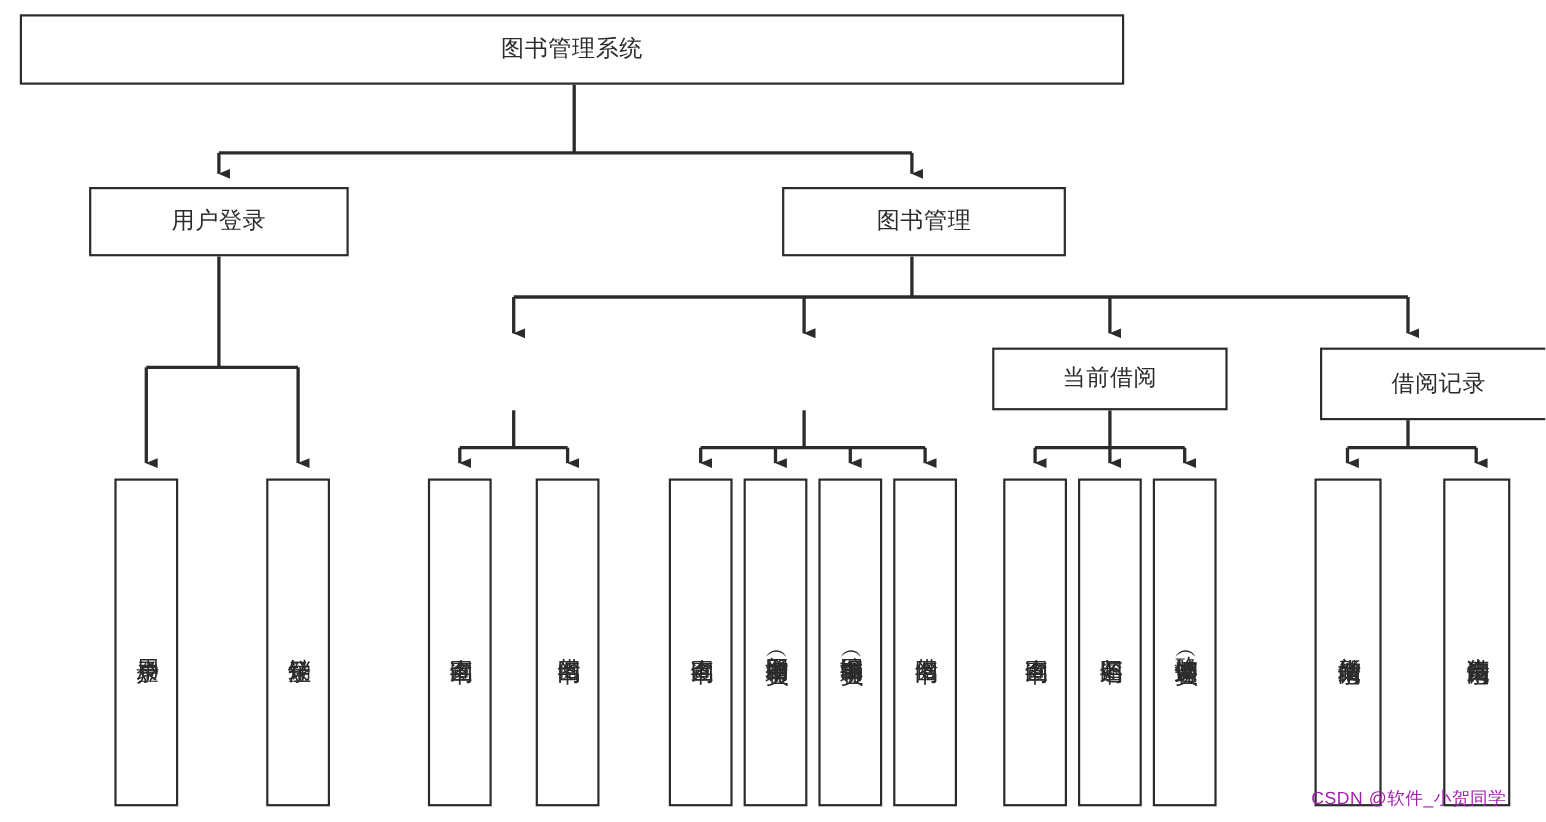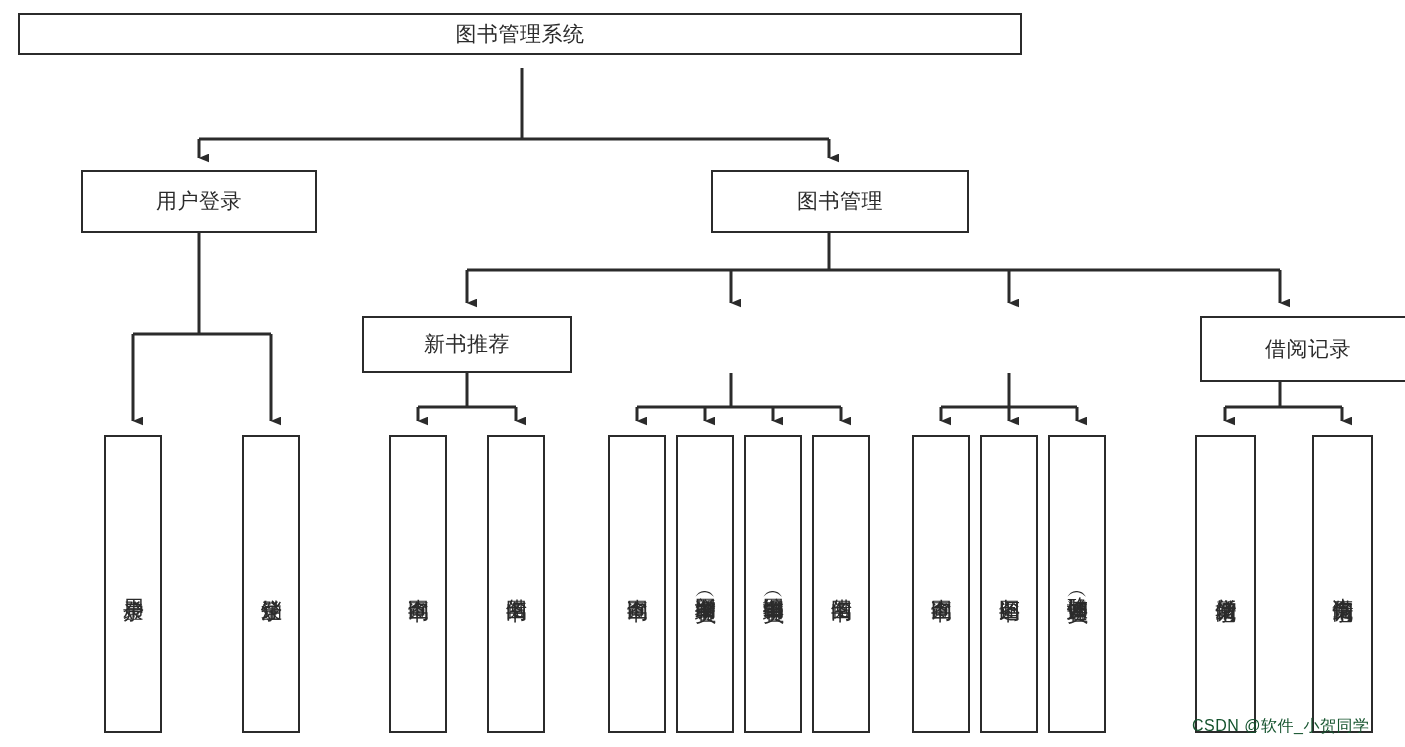--- a/index.html
+++ b/index.html
@@ -58,21 +58,21 @@
     writing-mode: vertical-rl;
     text-orientation: upright;
     font-size: 21px;
     line-height: 1.18;
     letter-spacing: 1px;
     max-height: 100%;
   }
   .watermark {
     position: absolute;
     font-size: 16px;
-    color: #14532d;
+    color: #a21caf;
     white-space: nowrap;
     z-index: 5;
     letter-spacing: 0.5px;
   }
 </style>
 </head>
 <body>
 
 <div id="diagram">
 
@@ -119,37 +119,37 @@
       <path d="M1009,407 L1009,421" marker-end="url(#arrow)"></path>
       <path d="M1077,407 L1077,421" marker-end="url(#arrow)"></path>
 
       <path d="M1280,373 L1280,407"></path>
       <path d="M1225,407 L1342,407"></path>
       <path d="M1225,407 L1225,421" marker-end="url(#arrow)"></path>
       <path d="M1342,407 L1342,421" marker-end="url(#arrow)"></path>
     </g>
   </svg>
 
-  <div class="node root horiz" style="left:18px; top:13px; width:1004px; height:42px;">
+  <div class="node root horiz" style="left:18px; top:13px; width:1004px; height:64px;">
     <span class="label">图书管理系统</span>
   </div>
 
   <div class="node horiz" style="left:81px; top:170px; width:236px; height:63px;">
     <span class="label">用户登录</span>
   </div>
 
   <div class="node horiz" style="left:711px; top:170px; width:258px; height:63px;">
     <span class="label">图书管理</span>
   </div>
 
-  <div class="node horiz" style="left:362px; top:316px; width:210px; height:57px;">
-    <span class="label">新书推荐</span>
-  </div>
-
-
+
+
+  <div class="node horiz" style="left:902px; top:316px; width:214px; height:57px;">
+    <span class="label">当前借阅</span>
+  </div>
 
   <div class="node horiz" style="left:1200px; top:316px; width:216px; height:66px;">
     <span class="label">借阅记录</span>
   </div>
 
   <div class="node vert" style="left:104px; top:435px; width:58px; height:298px;">
     <span class="label">用户登录</span>
   </div>
 
   <div class="node vert" style="left:242px; top:435px; width:58px; height:298px;">

